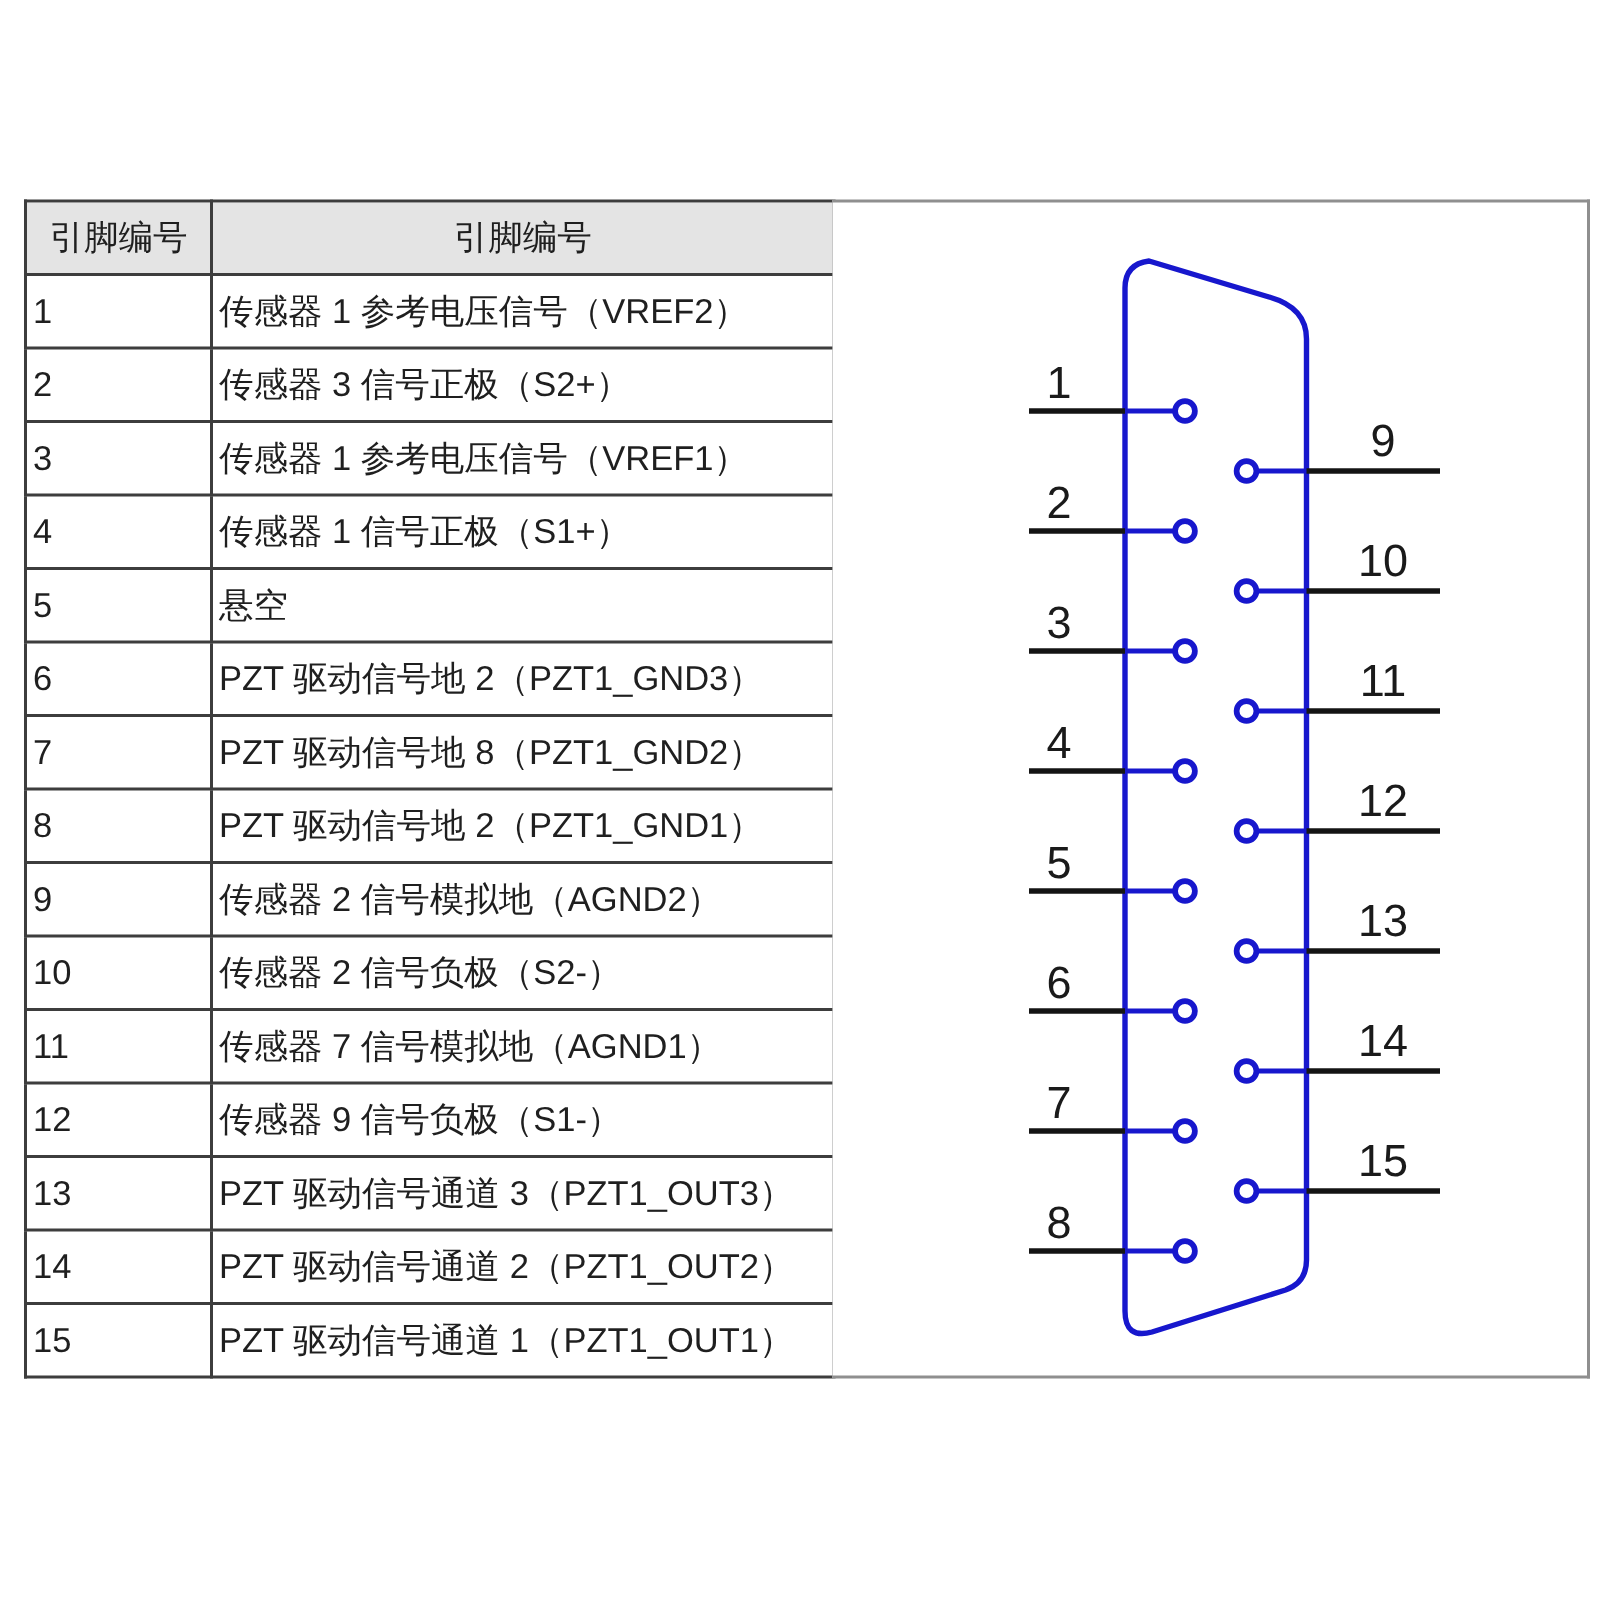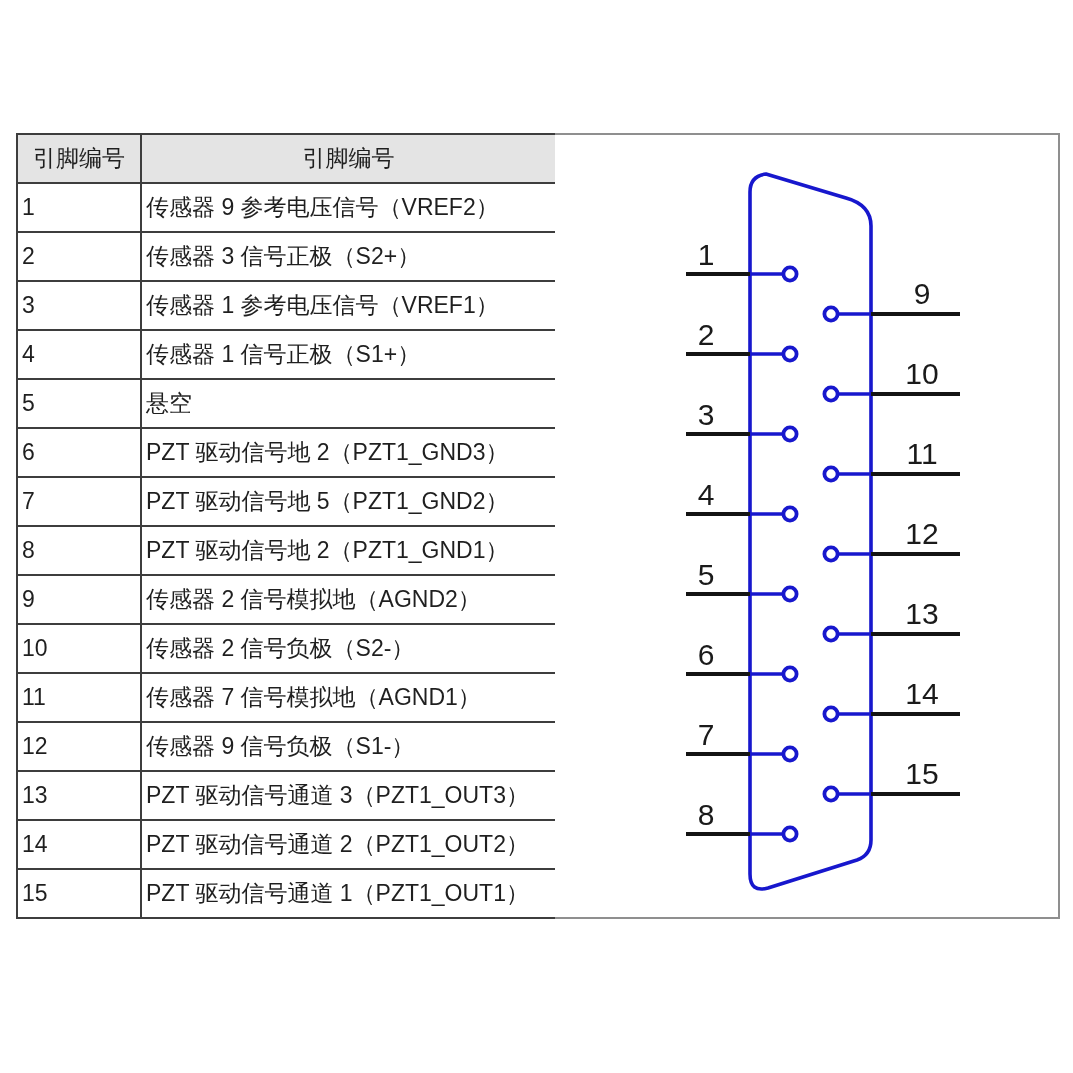--- a/index.html
+++ b/index.html
@@ -63,21 +63,21 @@
       </colgroup>
     <thead>
       <tr>
         <th>引脚编号</th>
         <th>引脚编号</th>
       </tr>
     </thead>
     <tbody id="pin-rows">
         <tr>
           <td>1</td>
-          <td>传感器 9 参考电压信号（VREF2）</td>
+          <td>传感器 1 参考电压信号（VREF2）</td>
         </tr>
         <tr>
           <td>2</td>
           <td>传感器 3 信号正极（S2+）</td>
         </tr>
         <tr>
           <td>3</td>
           <td>传感器 1 参考电压信号（VREF1）</td>
         </tr>
         <tr>
@@ -87,21 +87,21 @@
         <tr>
           <td>5</td>
           <td>悬空</td>
         </tr>
         <tr>
           <td>6</td>
           <td>PZT 驱动信号地 2（PZT1_GND3）</td>
         </tr>
         <tr>
           <td>7</td>
-          <td>PZT 驱动信号地 5（PZT1_GND2）</td>
+          <td>PZT 驱动信号地 8（PZT1_GND2）</td>
         </tr>
         <tr>
           <td>8</td>
           <td>PZT 驱动信号地 2（PZT1_GND1）</td>
         </tr>
         <tr>
           <td>9</td>
           <td>传感器 2 信号模拟地（AGND2）</td>
         </tr>
         <tr>

